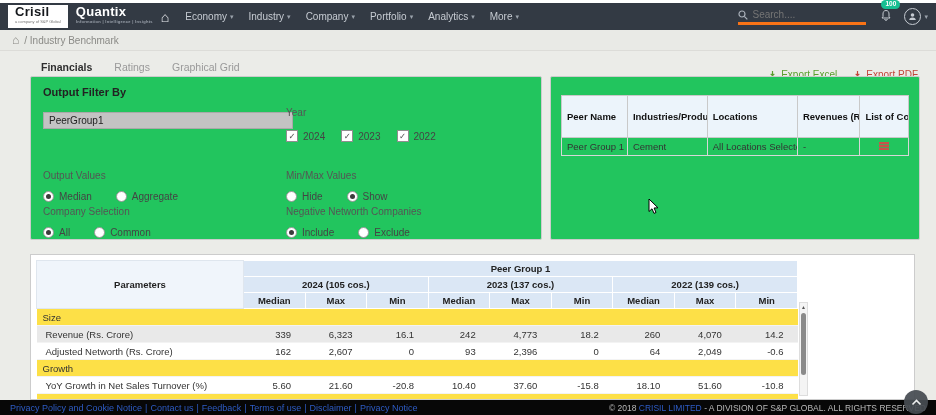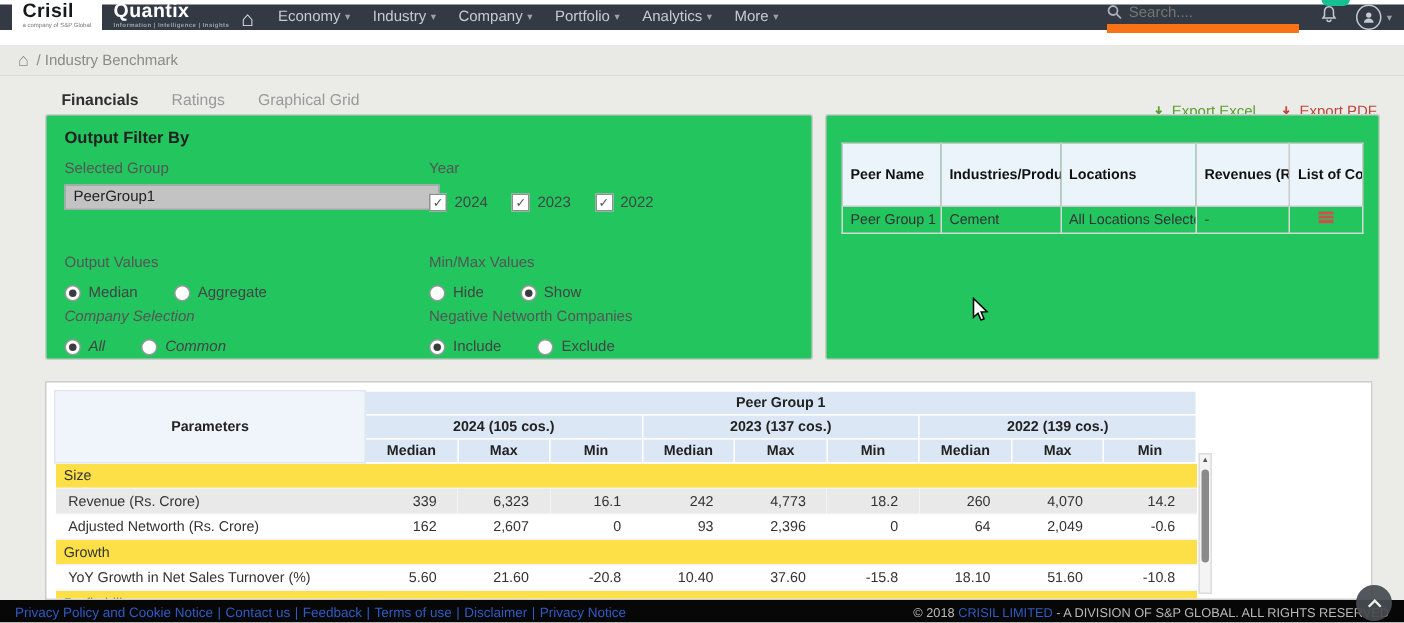--- a/index.html
+++ b/index.html
@@ -1,31 +1,31 @@
 <!DOCTYPE html>
 <html><head>
 <meta charset="utf-8">
 <style>
   html,body{margin:0;padding:0;}
   body{width:936px;height:415px;overflow:hidden;position:relative;background:#fff;
        font-family:"Liberation Sans",sans-serif;-webkit-font-smoothing:antialiased;}
 
   
-  .navbar{position:absolute;top:3px;left:0;right:0;height:17px;background:#333a44;
+  .navbar{position:absolute;top:3px;left:0;right:0;height:27px;background:#333a44;
           display:flex;align-items:center;padding:0 8px;box-sizing:border-box;}
   .logo-box{background:#fff;padding:2px 7px 2px 7px;margin-right:8px;line-height:9px;}
   .logo-crisil{color:#15181c;font-weight:bold;font-size:13px;letter-spacing:.3px;display:block;}
   .logo-tagline{font-size:4px;color:#777;display:block;margin-top:1px;}
   .logo-quantix{color:#fff;font-weight:bold;font-size:13px;letter-spacing:.3px;line-height:9px;}
   .logo-quantix .logo-tagline{color:#9aa1ab;}
   .home-glyph{color:#e8eaee;font-size:14px;margin:0 16px 0 8px;cursor:pointer;}
   .nav-item{color:#c6cbd2;font-size:10px;margin-right:15px;cursor:pointer;white-space:nowrap;}
   .nav-item .caret{font-size:7px;color:#9aa1ab;margin-left:3px;vertical-align:1px;}
   .nav-right{margin-left:auto;display:flex;align-items:center;}
-  .search{display:flex;align-items:center;border-bottom:6px solid #f97316;width:128px;margin-right:14px;padding-bottom:1px;}
+  .search{display:flex;align-items:center;border-bottom:3px solid #f97316;width:128px;margin-right:14px;padding-bottom:1px;}
   .search input{background:transparent;border:none;outline:none;color:#c6cbd2;font-size:10px;width:106px;padding:1px 4px;font-family:"Liberation Sans",sans-serif;}
   .bell-wrap{position:relative;margin-right:12px;cursor:pointer;}
   .badge{position:absolute;top:-8px;left:1px;background:#17bf92;color:#fff;font-size:6.5px;font-weight:bold;
          padding:1.5px 4px;border-radius:7px;line-height:1;}
   .avatar{width:15px;height:15px;border:1.5px solid #c6cbd2;border-radius:50%;display:flex;align-items:center;justify-content:center;cursor:pointer;}
   .avatar-caret{color:#9aa1ab;font-size:7px;margin-left:3px;}
 
   
   .breadcrumb-bar{position:absolute;top:30px;left:0;right:0;height:21px;background:#e9eae6;border-bottom:1px solid #dcdcd8;
                   display:flex;align-items:center;padding:0 12px;box-sizing:border-box;color:#8a8a86;font-size:10px;}
@@ -174,21 +174,20 @@
       </span>
     </div>
   </div>
 
   <div class="panels">
 
     <div class="panel filter-panel">
       <div class="panel-title">Output Filter By</div>
 
       <div class="fp-block-left" style="top:30px;">
-        <div class="fp-label">Selected Group</div>
         <input class="group-input" readonly="" value="PeerGroup1" style="">
       </div>
 
       <div class="fp-block-right" style="top:30px;">
         <div class="fp-label">Year</div>
         <div class="rg-row"><label class="cb">
               <span class="box">✓</span>
               <span>2024</span>
             </label><label class="cb">
               <span class="box">✓</span>
@@ -212,21 +211,21 @@
       <div class="fp-block-right" style="top:93px;">
           <div class="fp-label">Min/Max Values</div>
           <div class="rg-row"><label class="radio">
               <span class="rdot"></span>
               <span>Hide</span>
             </label><label class="radio">
               <span class="rdot sel"></span>
               <span>Show</span>
             </label></div>
         </div>
-      <div class="fp-block-left" style="top:129px;font-style:italic;">
+      <div class="fp-block-left" style="top:129px;">
           <div class="fp-label">Company Selection</div>
           <div class="rg-row"><label class="radio">
               <span class="rdot sel"></span>
               <span>All</span>
             </label><label class="radio">
               <span class="rdot"></span>
               <span>Common</span>
             </label></div>
         </div>
       <div class="fp-block-right" style="top:129px;">

